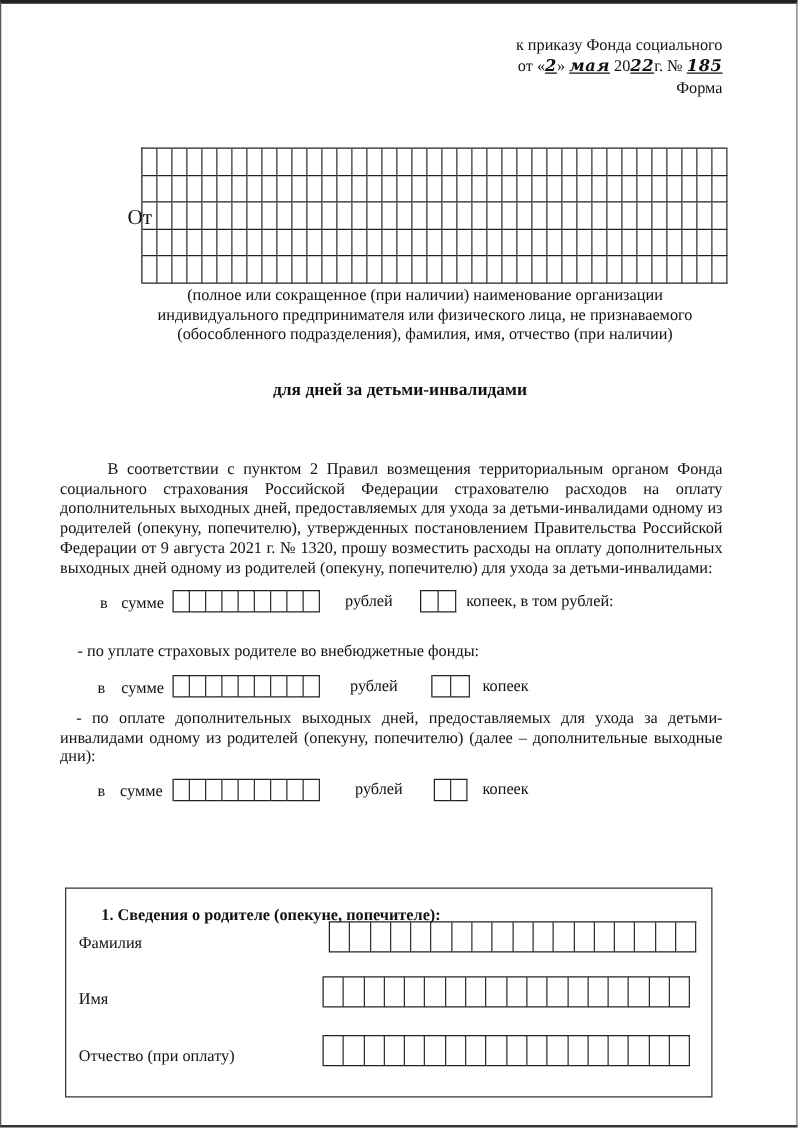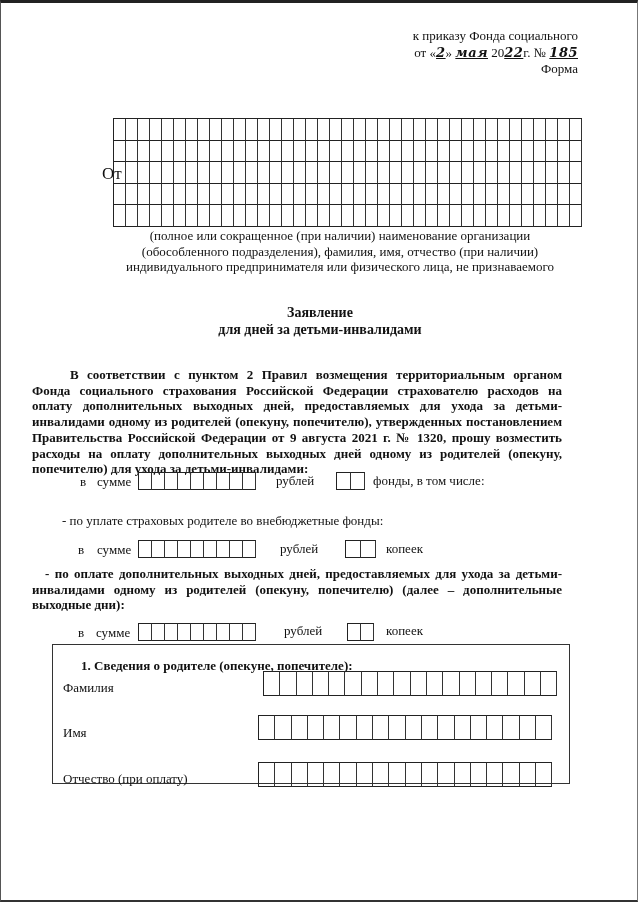--- a/index.html
+++ b/index.html
@@ -31,30 +31,30 @@
   .grid div { border-right: 1px solid #333; border-bottom: 1px solid #222; }
   .caption {
     position: absolute; left: 100px; width: 480px; top: 228px; text-align: center;
     font-size: 13px; line-height: 15.5px;
   }
   .title {
     position: absolute; left: 40px; width: 560px; top: 304px; text-align: center;
     font-weight: bold; font-size: 14px; line-height: 17px;
   }
   .para {
-    position: absolute; left: 32px; width: 530px; font-size: 13px; line-height: 15.7px;
-    text-align: justify; text-indent: 38px; font-weight: bold;
+    position: absolute; left: 48px; width: 530px; font-size: 13px; line-height: 15.7px;
+    text-align: justify; text-indent: 38px;
   }
   .para.last-left { text-align-last: left; }
   .sum-row { position: absolute; left: 0; width: 640px; height: 20px; font-size: 13px; }
   .sum-row .lbl-v { position: absolute; }
   .boxes { position: absolute; display: flex; border-left: 1px solid #222; }
   .boxes div { border-top: 1px solid #222; border-bottom: 1px solid #222; border-right: 1px solid #333; box-sizing: border-box; }
   .section {
-    position: absolute; left: 52px; top: 644px; width: 518px; height: 140px;
+    position: absolute; left: 52px; top: 710px; width: 518px; height: 168px;
     border: 1px solid #333; box-sizing: border-box;
   }
   .section-title { position: absolute; left: 28px; top: 13px; font-weight: bold; font-size: 13px; }
   .field-label { position: absolute; left: 10px; font-size: 13px; }
 </style>
 </head>
 <body>
 
 <div class="page-frame"></div>
 
@@ -260,26 +260,25 @@
     <div></div>
     <div></div>
     <div></div>
     <div></div>
     <div></div>
     <div></div>
   </div>
 
 <div class="caption">
   <div>(полное или сокращенное (при наличии) наименование организации</div>
+  <div>индивидуального предпринимателя или физического лица, не признаваемого</div>
   <div>(обособленного подразделения), фамилия, имя, отчество (при наличии)</div>
-  <div>индивидуального предпринимателя или физического лица, не признаваемого</div>
 </div>
 
 <div class="title">
-  <div>Заявление</div>
   <div>для дней за детьми-инвалидами</div>
 </div>
 
 <div class="para last-left" style="top:367px;">В соответствии с пунктом 2 Правил возмещения территориальным органом Фонда социального страхования Российской Федерации страхователю расходов на оплату дополнительных выходных дней, предоставляемых для ухода за детьми-инвалидами одному из родителей (опекуну, попечителю), утвержденных постановлением Правительства Российской Федерации от 9 августа 2021 г. № 1320, прошу возместить расходы на оплату дополнительных выходных дней одному из родителей (опекуну, попечителю) для ухода за детьми-инвалидами:</div>
 
 <div class="sum-row" style="top:472px;">
   <span class="lbl-v" style="left:80px; top:2px;">в</span>
   <span class="lbl-v" style="left:97px; top:2px;">сумме</span>
   <div class="boxes rub" style="left:138px; top:0;">
       <div style="width: 13px; height: 18px;"></div>
@@ -290,21 +289,21 @@
       <div style="width: 13px; height: 18px;"></div>
       <div style="width: 13px; height: 18px;"></div>
       <div style="width: 13px; height: 18px;"></div>
       <div style="width: 13px; height: 18px;"></div>
     </div>
   <span class="lbl-v" style="left:276px; top:1px;">рублей</span>
   <div class="boxes kop" style="left:336px; top:0;">
       <div style="width: 14px; height: 18px;"></div>
       <div style="width: 14px; height: 18px;"></div>
     </div>
-  <span class="lbl-v" style="left:373px; top:1px;">фонды, в том числе:</span>
+  <span class="lbl-v" style="left:373px; top:1px;">копеек, в том рублей:</span>
 </div>
 
 <div class="abs" style="left:62px; top:513px; font-size:13px;">- по уплате страховых родителе во внебюджетные фонды:</div>
 <div class="sum-row" style="top:540px;">
   <span class="lbl-v" style="left:78px; top:2px;">в</span>
   <span class="lbl-v" style="left:97px; top:2px;">сумме</span>
   <div class="boxes rub" style="left:138px; top:0;">
       <div style="width: 13px; height: 18px;"></div>
       <div style="width: 13px; height: 18px;"></div>
       <div style="width: 13px; height: 18px;"></div>

